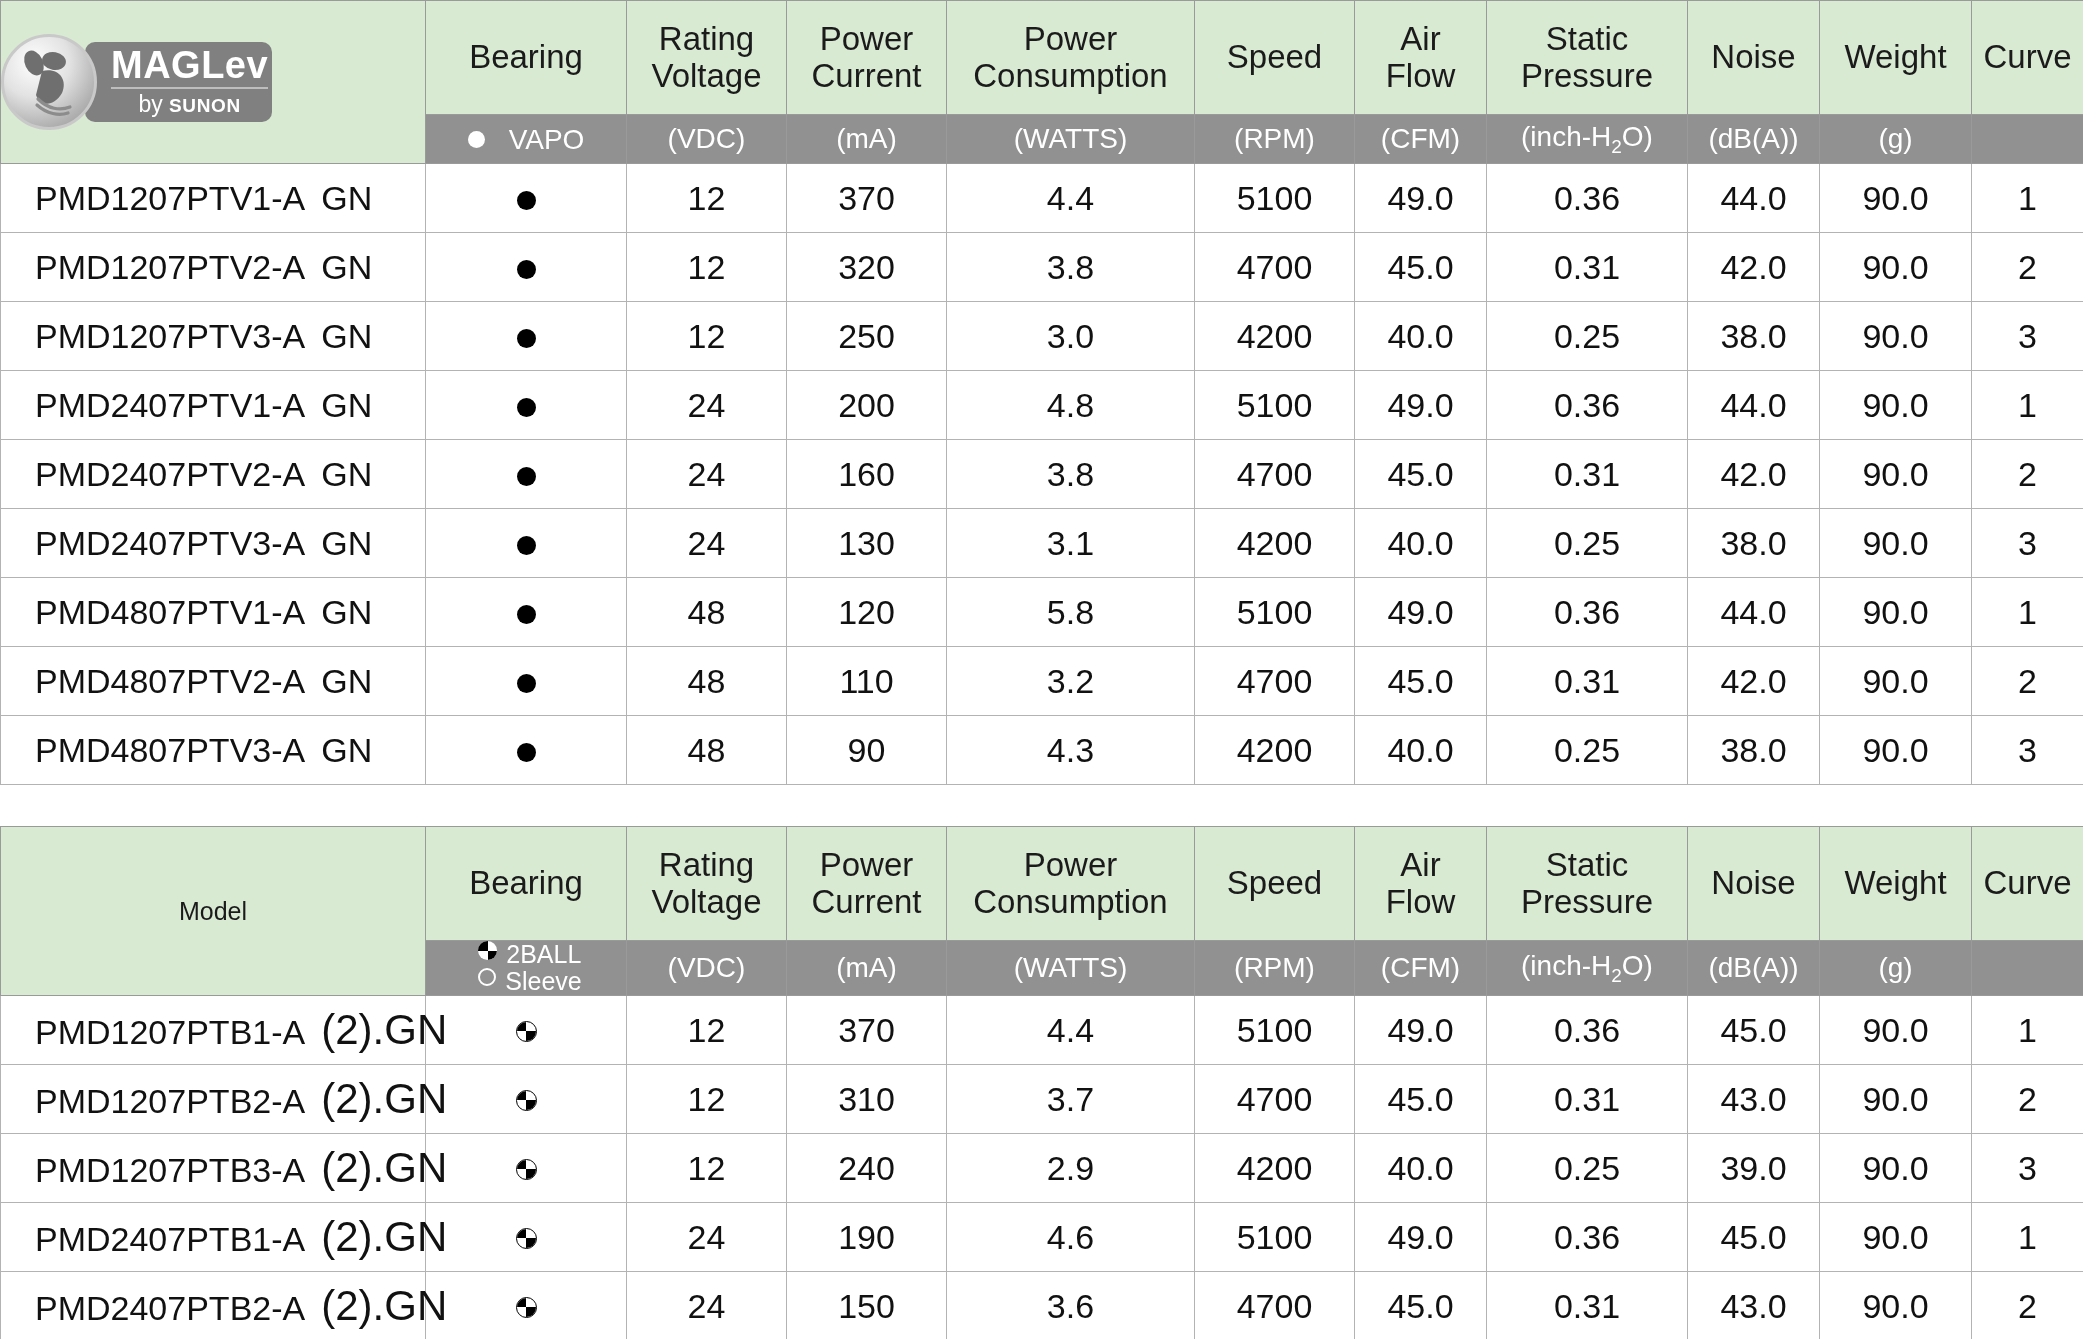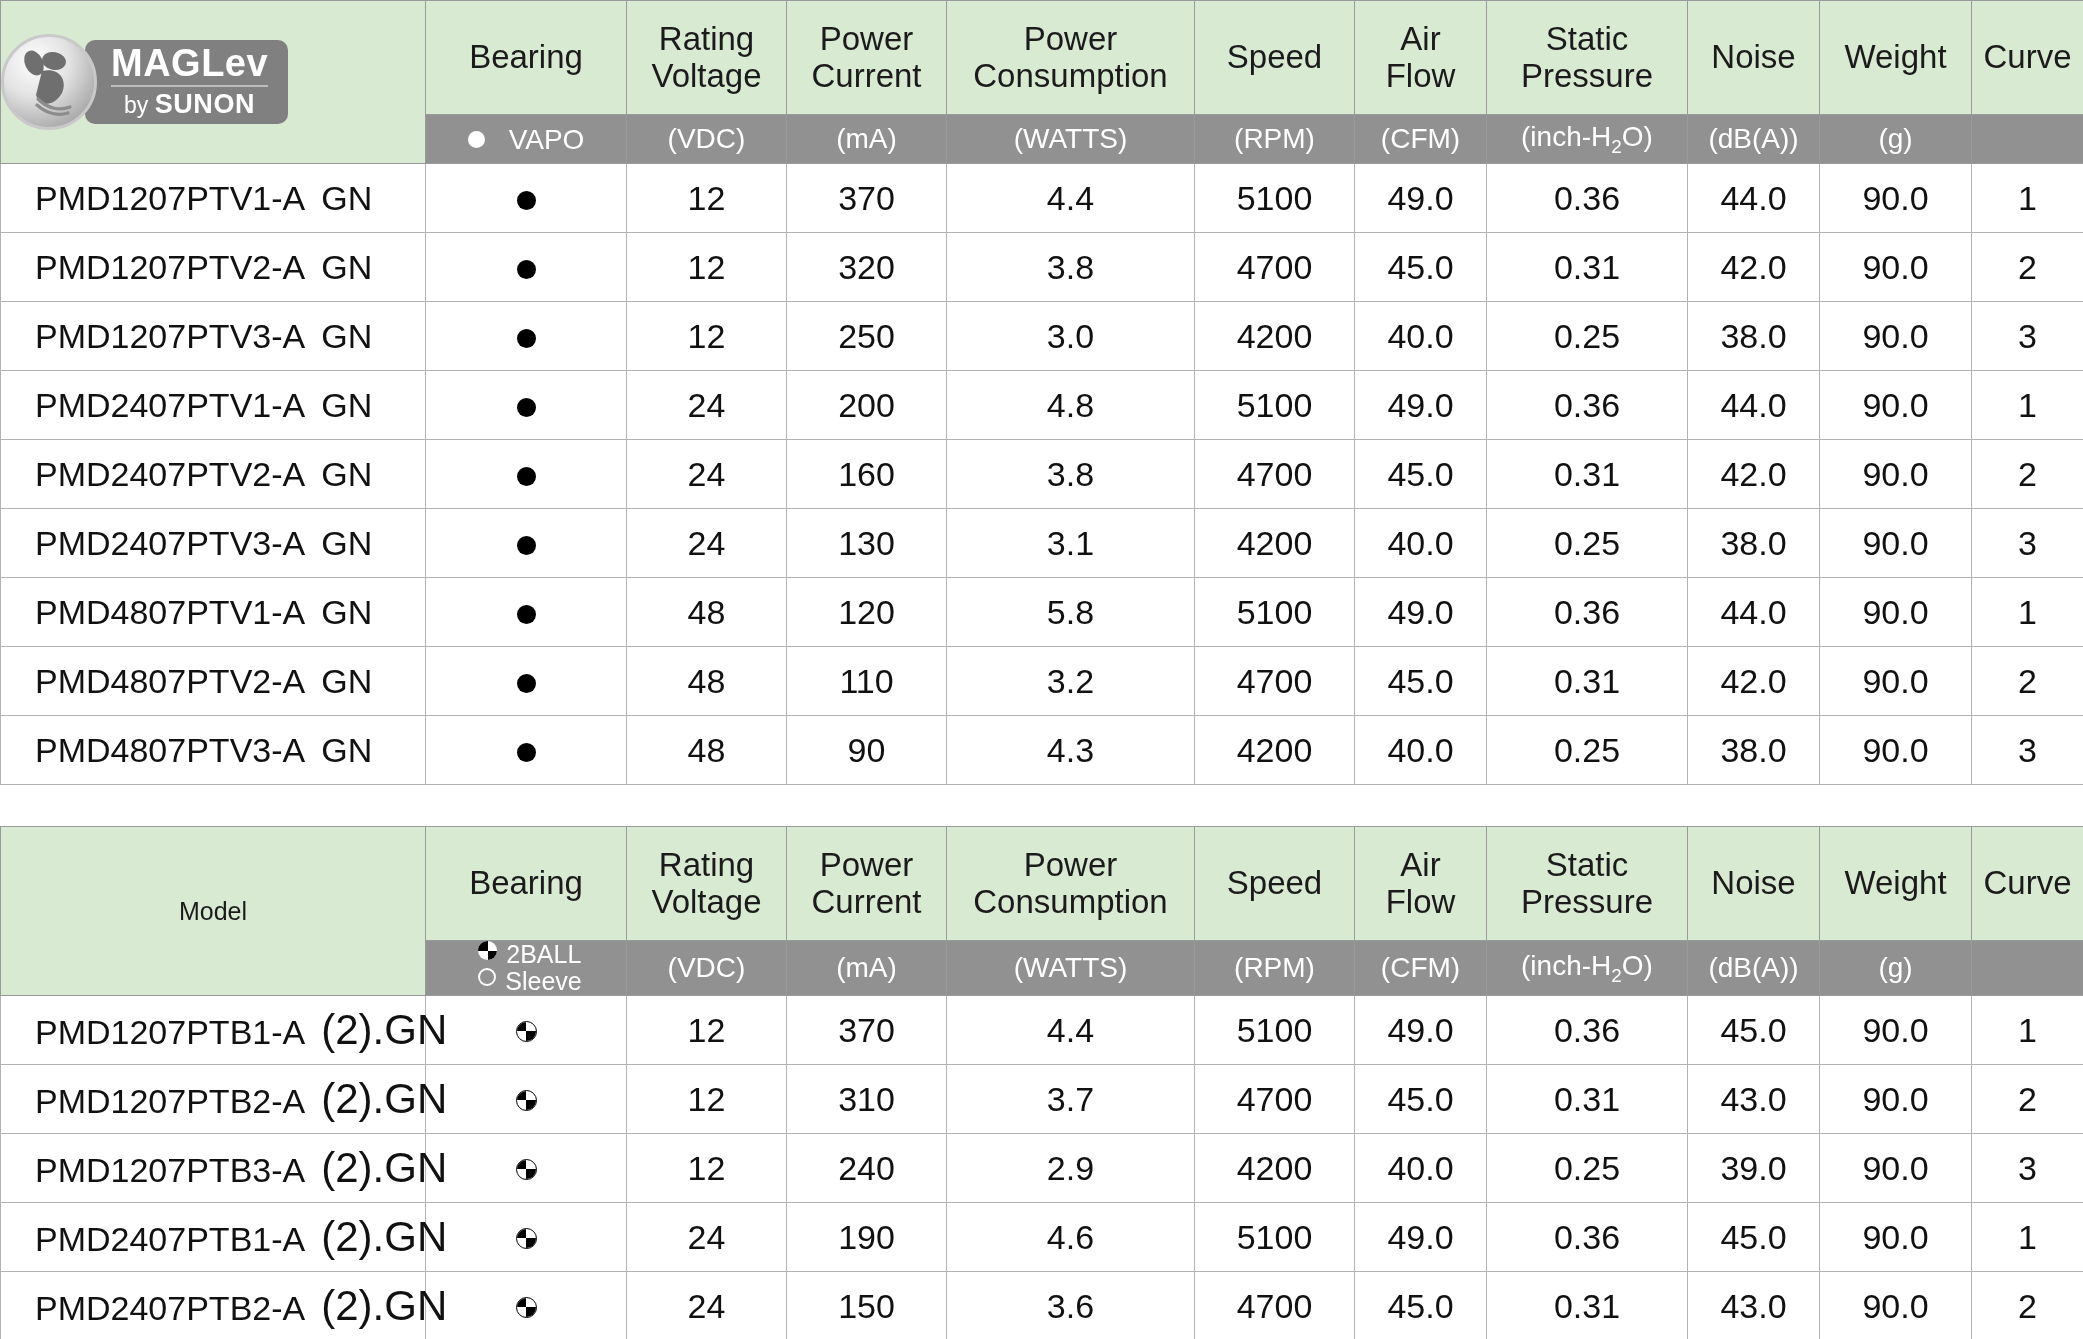--- a/index.html
+++ b/index.html
@@ -109,39 +109,39 @@
     border: 3px solid #c9c9c9;
     box-sizing: border-box;
     position: relative;
     flex: 0 0 auto;
   }
   .maglev .disc svg { position: absolute; left: 0; top: 0; }
   .maglev .plate {
     margin-left: -12px;
     background: #808080;
     border-radius: 10px;
-    padding: 4px 20px 6px 26px;
+    padding: 4px 4px 6px 26px;
     color: #ffffff;
     line-height: 1;
     text-align: center;
   }
   .maglev .plate .l1 {
     font-size: 38px;
     font-weight: bold;
     letter-spacing: .5px;
     display: block;
     padding-bottom: 3px;
     border-bottom: 2px solid #bdbdbd;
   }
   .maglev .plate .l2 {
     display: block;
     font-size: 23px;
     padding-top: 4px;
   }
-  .maglev .plate .l2 b { font-size: 27px; letter-spacing: .6px; }
+  .maglev .plate .l2 b { font-size: 19px; letter-spacing: .6px; }
 
   td.model-title-cell {
     background: #d9ead3;
     font-size: 25px;
   }
 
   
   .units-row td {
     background: #919191;
     color: #ffffff;

